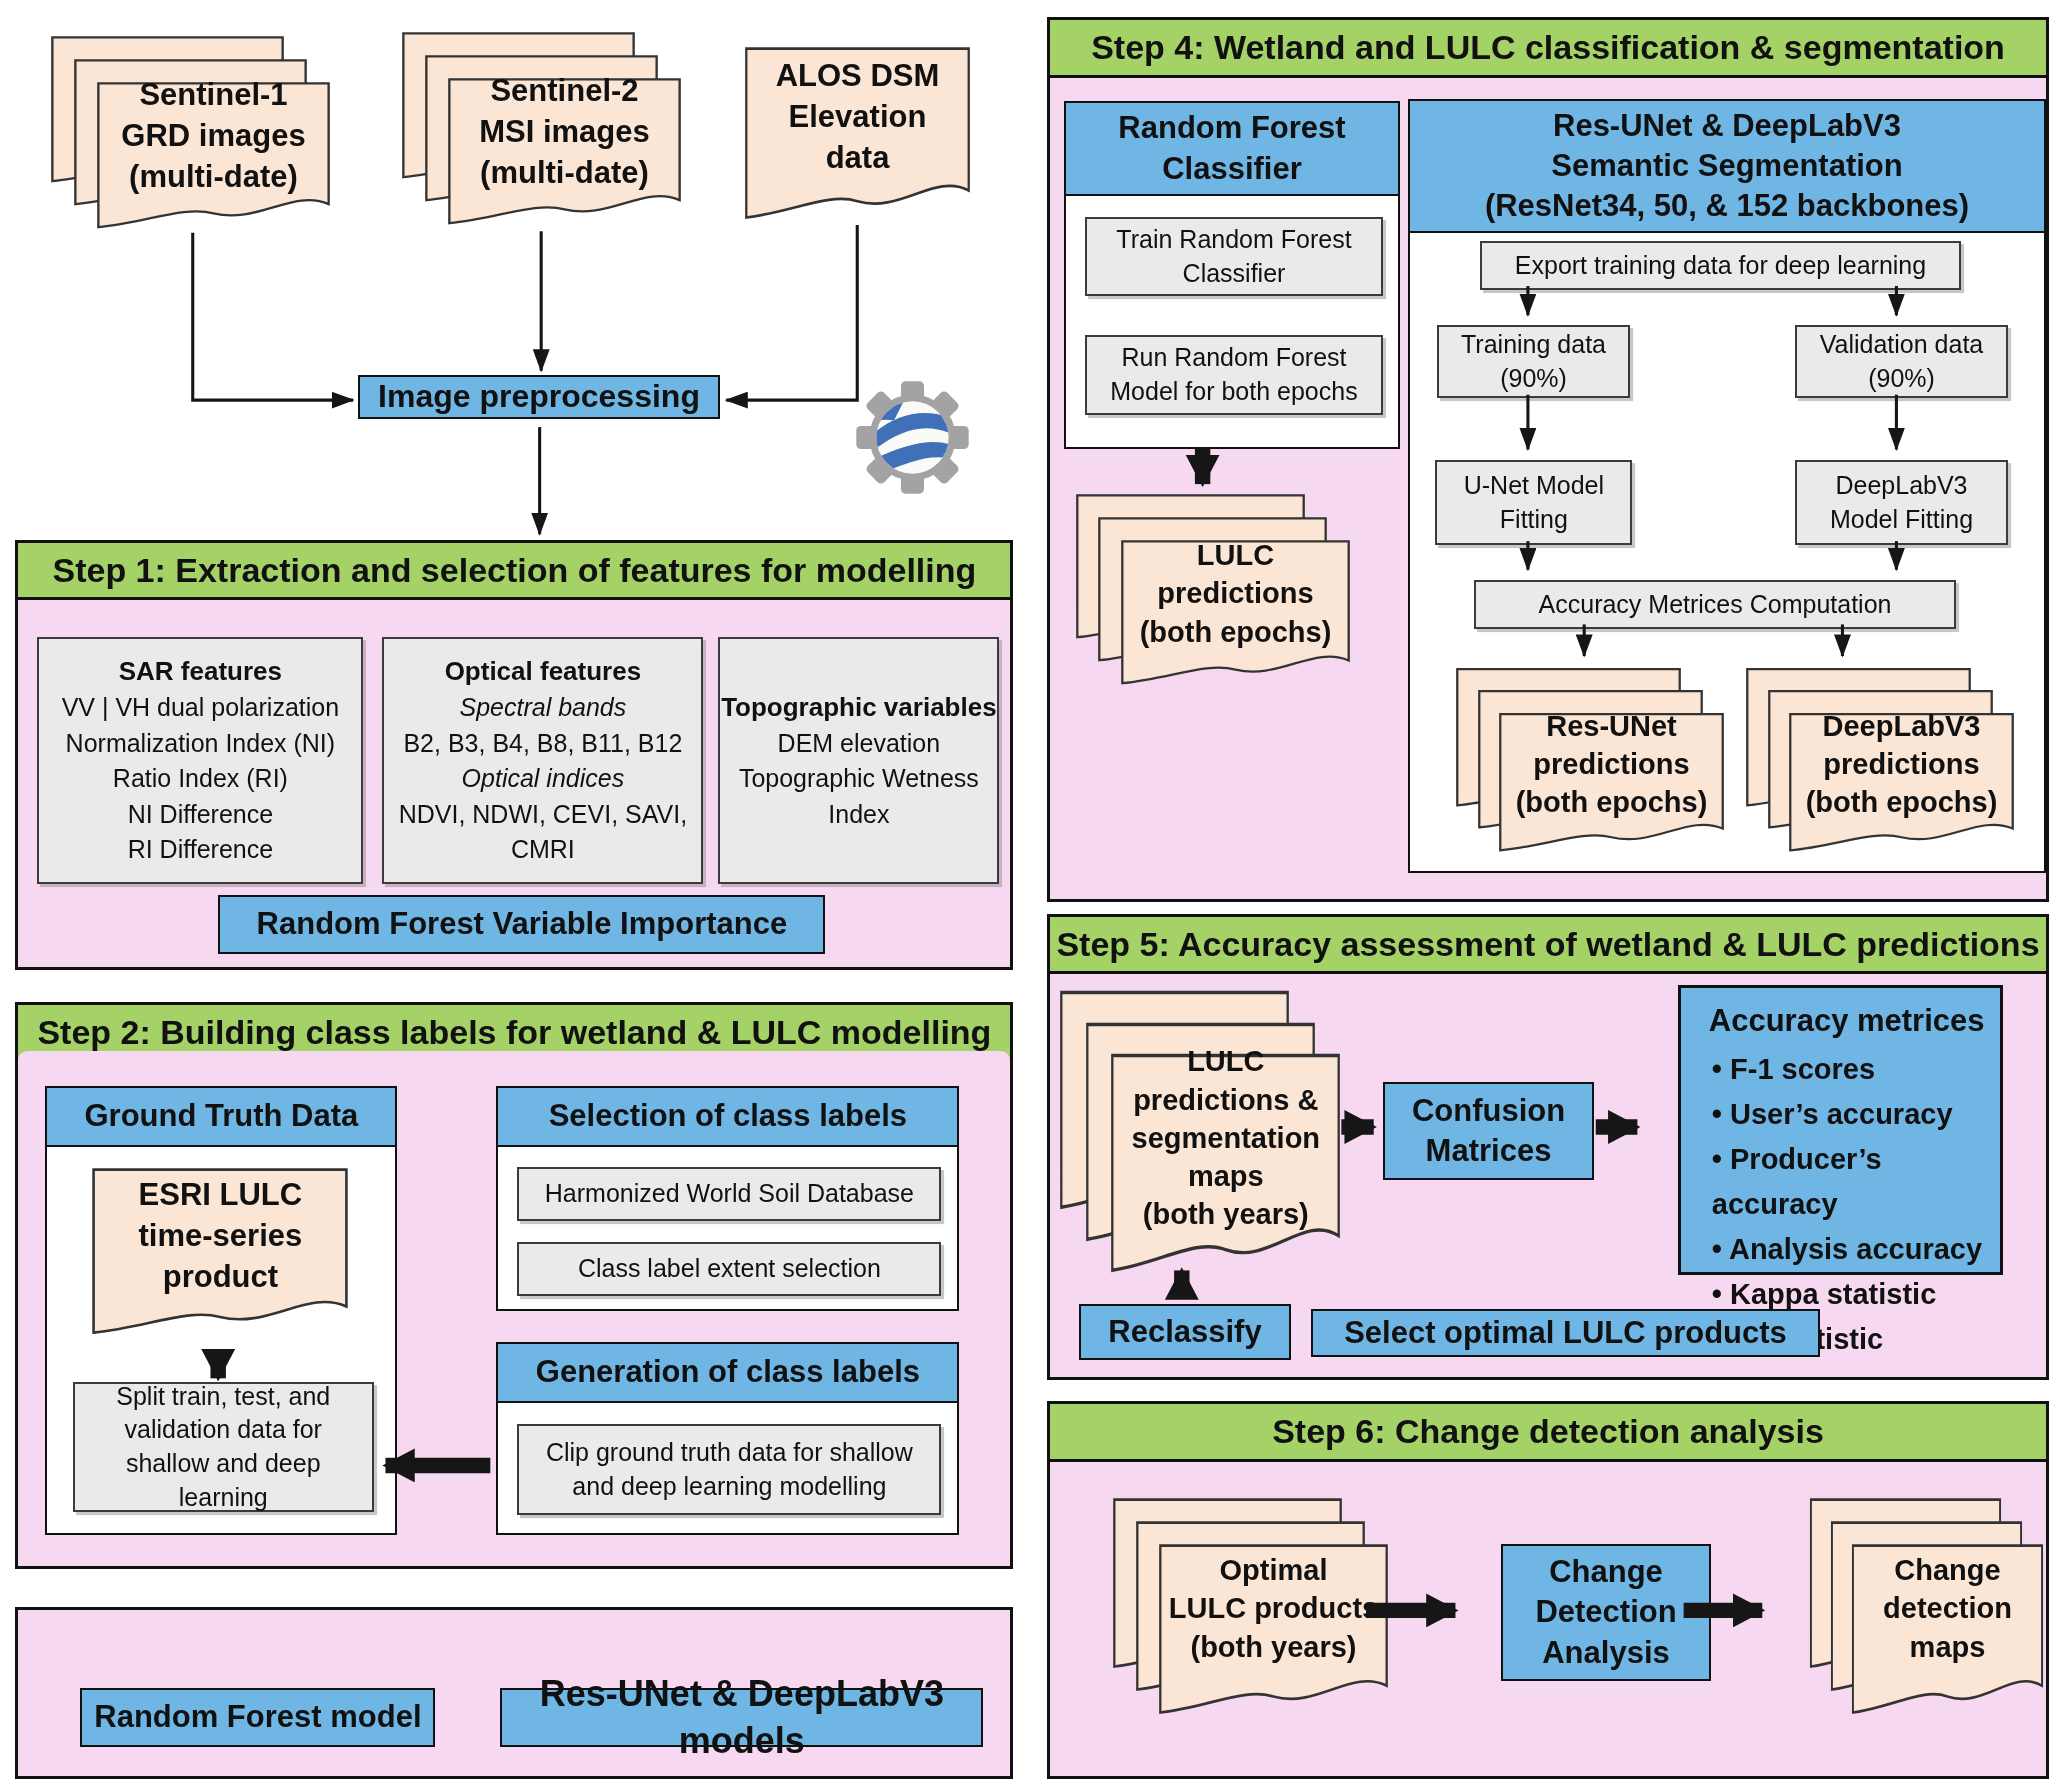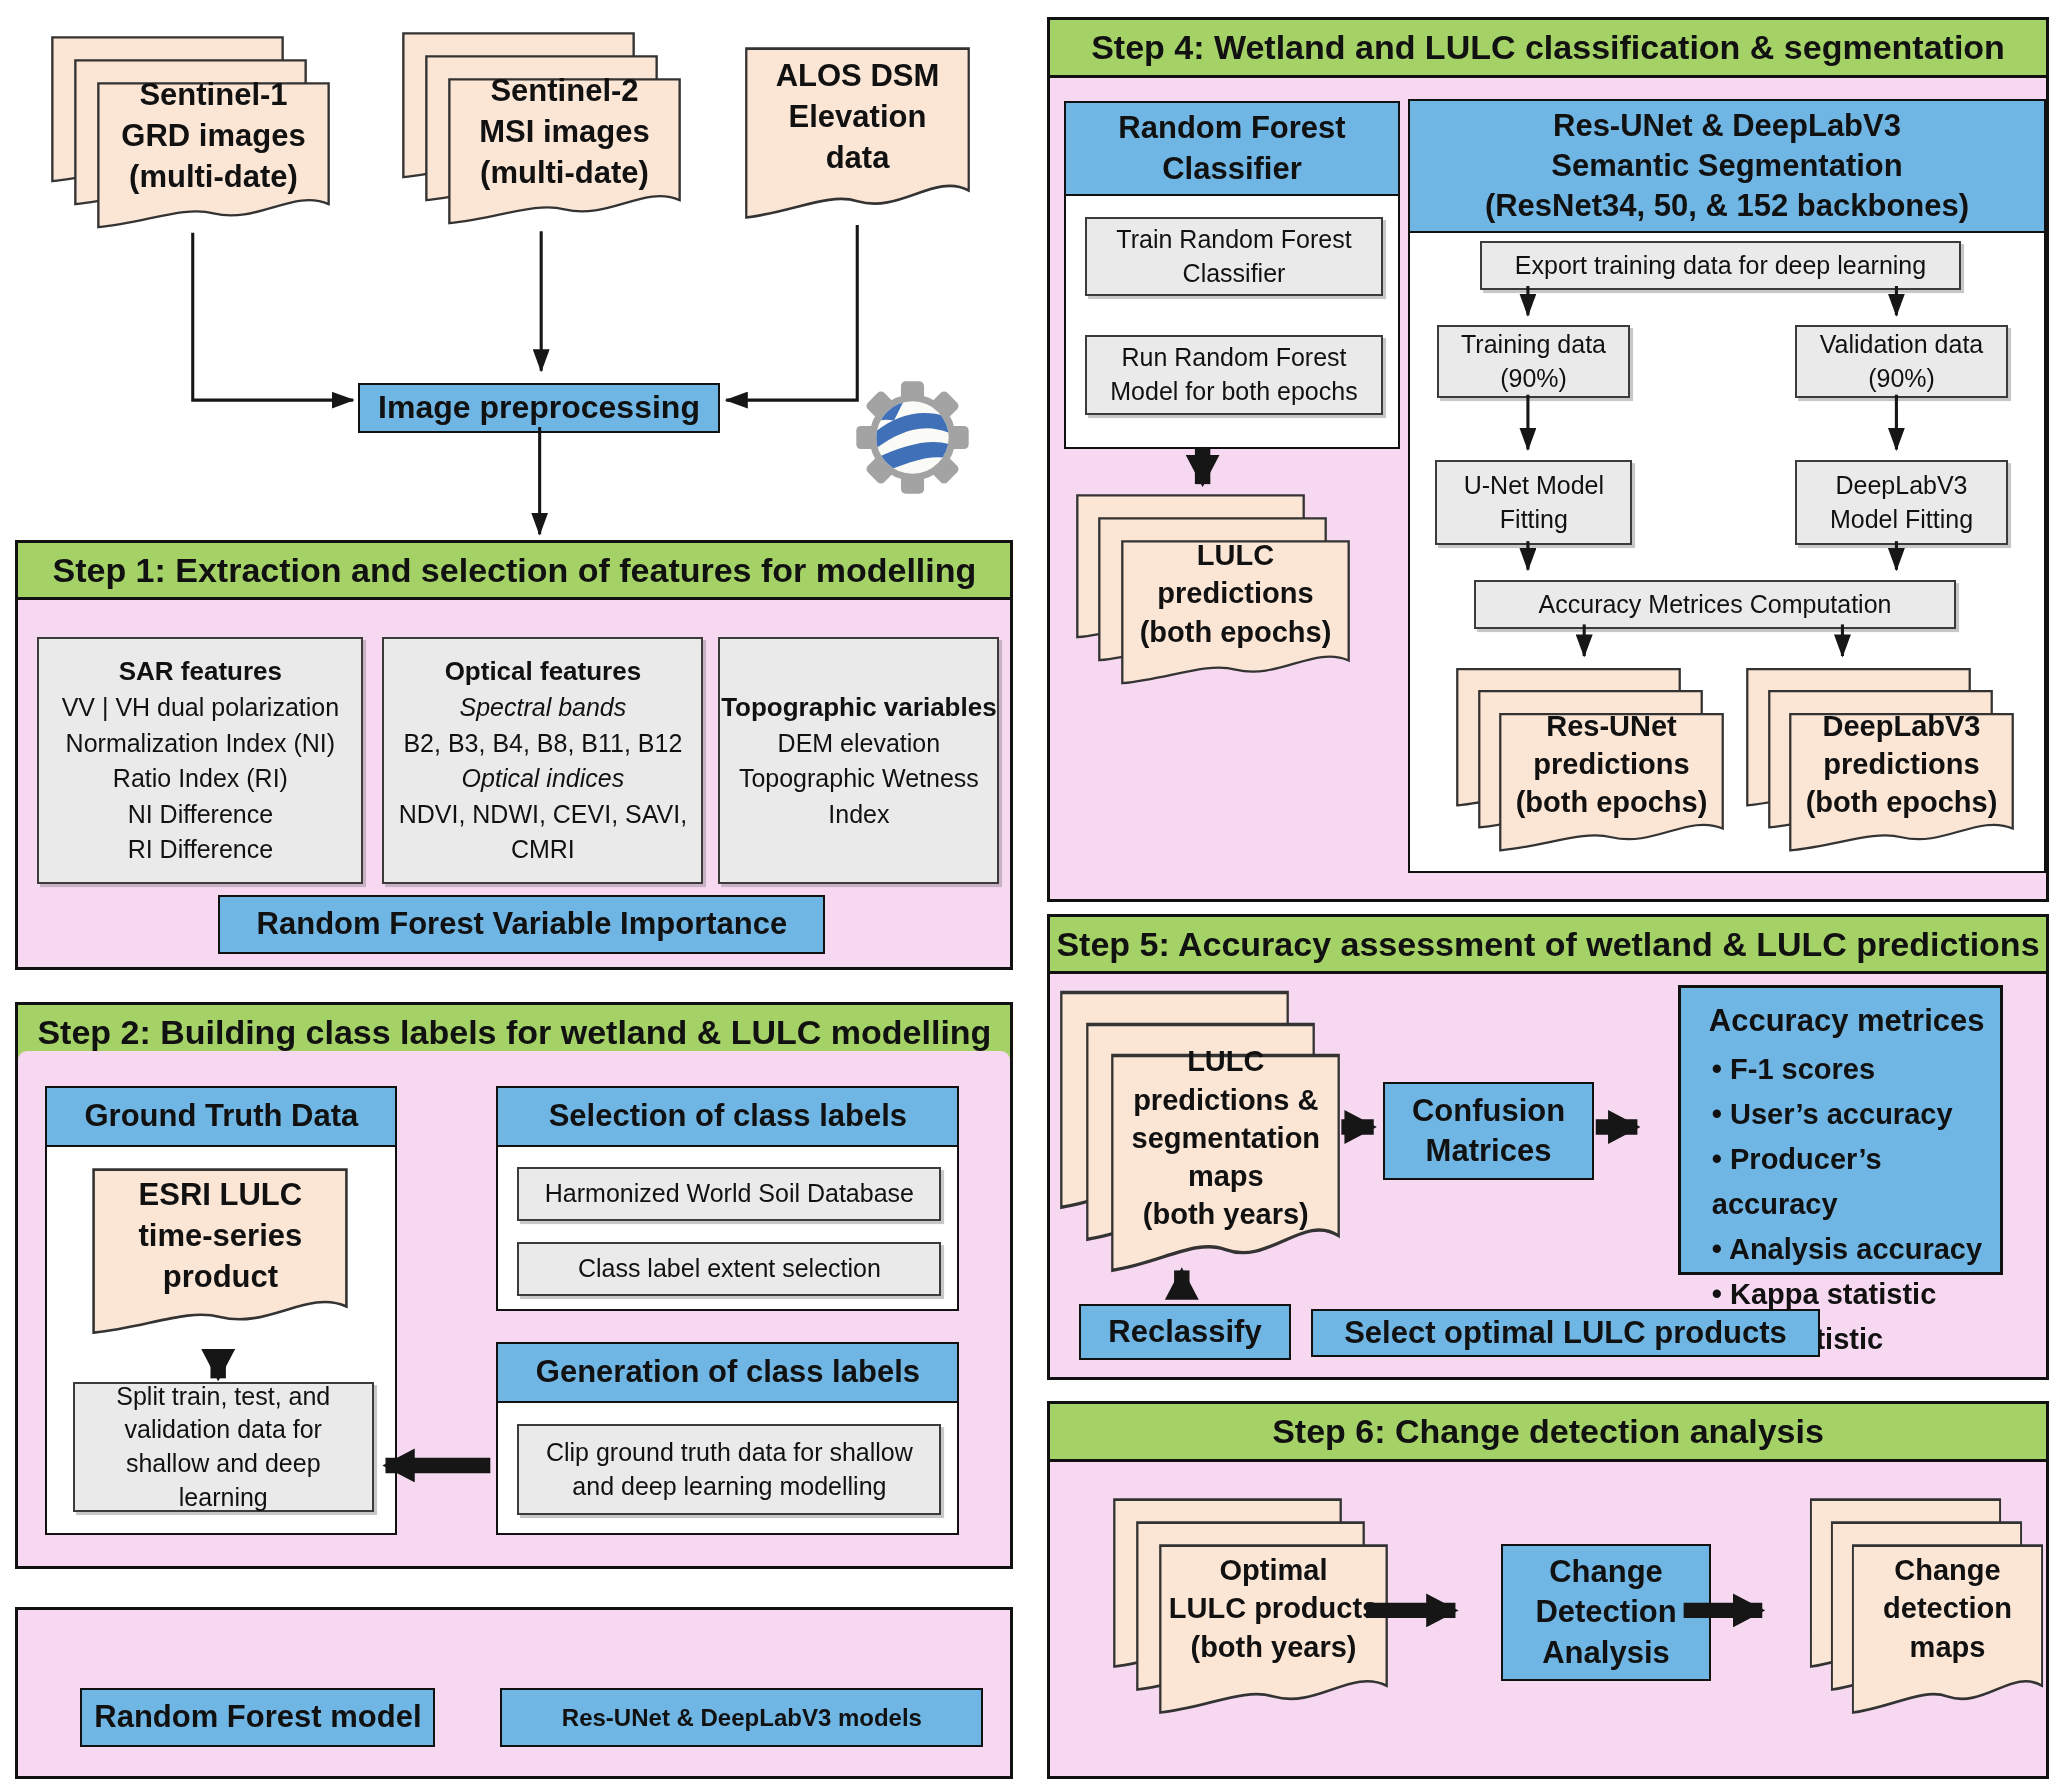--- a/index.html
+++ b/index.html
@@ -95,21 +95,21 @@
 
   <div class="abs" style="left:744px;top:46px;width:227px;height:176px;">
     <svg class="sheet" style="left:0;top:0;width:227px;height:176px;" viewBox="0 0 300 195" preserveAspectRatio="none">
         <use href="#docpath" fill="#FBE5D5" stroke="#333" stroke-width="3" vector-effect="non-scaling-stroke"></use>
       </svg>
     <div class="doc-text" style="left:0;top:0;width:227px;height:143px;font-size:31px;">ALOS DSM
 Elevation
 data</div>
   </div>
 
-  <div class="bluebox" style="left:358px;top:383px;width:362px;height:50px;font-size:32px;">Image preprocessing</div>
+  <div class="bluebox" style="left:358px;top:375px;width:362px;height:44px;font-size:32px;">Image preprocessing</div>
 
   <svg class="abs" style="left:854px;top:379px;" width="117" height="117" viewBox="-76 -76 152 152">
     <g>
       <g fill="#A3A3A3">
         <rect x="-15" y="-73" width="30" height="32" rx="6"></rect>
         <rect x="-15" y="-73" width="30" height="32" rx="6" transform="rotate(45)"></rect>
         <rect x="-15" y="-73" width="30" height="32" rx="6" transform="rotate(90)"></rect>
         <rect x="-15" y="-73" width="30" height="32" rx="6" transform="rotate(135)"></rect>
         <rect x="-15" y="-73" width="30" height="32" rx="6" transform="rotate(180)"></rect>
         <rect x="-15" y="-73" width="30" height="32" rx="6" transform="rotate(225)"></rect>
@@ -188,21 +188,21 @@
         <div class="wpanel-header" style="height:57px;">Generation of class labels</div>
         <div class="graybox" style="left:19px;top:80px;width:424px;height:91px;">Clip ground truth data for shallow
 and deep learning modelling</div>
       </div>
     </div>
   </div>
 
   <div class="step" style="left:15.4px;top:1607px;width:998px;height:172px;">
     <div class="step-body" style="top:58px;">
       <div class="bluebox" style="left:62px;top:20px;width:355px;height:59px;font-size:31px;">Random Forest model</div>
-      <div class="bluebox" style="left:482px;top:20px;width:483px;height:59px;font-size:24px;">Res-UNet &amp; DeepLabV3 models</div>
+      <div class="bluebox" style="left:482px;top:20px;width:483px;height:59px;font-size:36px;">Res-UNet &amp; DeepLabV3 models</div>
     </div>
   </div>
 
   <div class="step" style="left:1047px;top:17px;width:1002px;height:885px;">
     <div class="step-header" style="height:55px;">Step 4: Wetland and LULC classification &amp; segmentation</div>
     <div class="step-body" style="top:58px;">
 
       <div class="wpanel" style="left:14px;top:23px;width:336px;height:348px;">
         <div class="wpanel-header" style="height:91px;">Random Forest
 Classifier</div>

